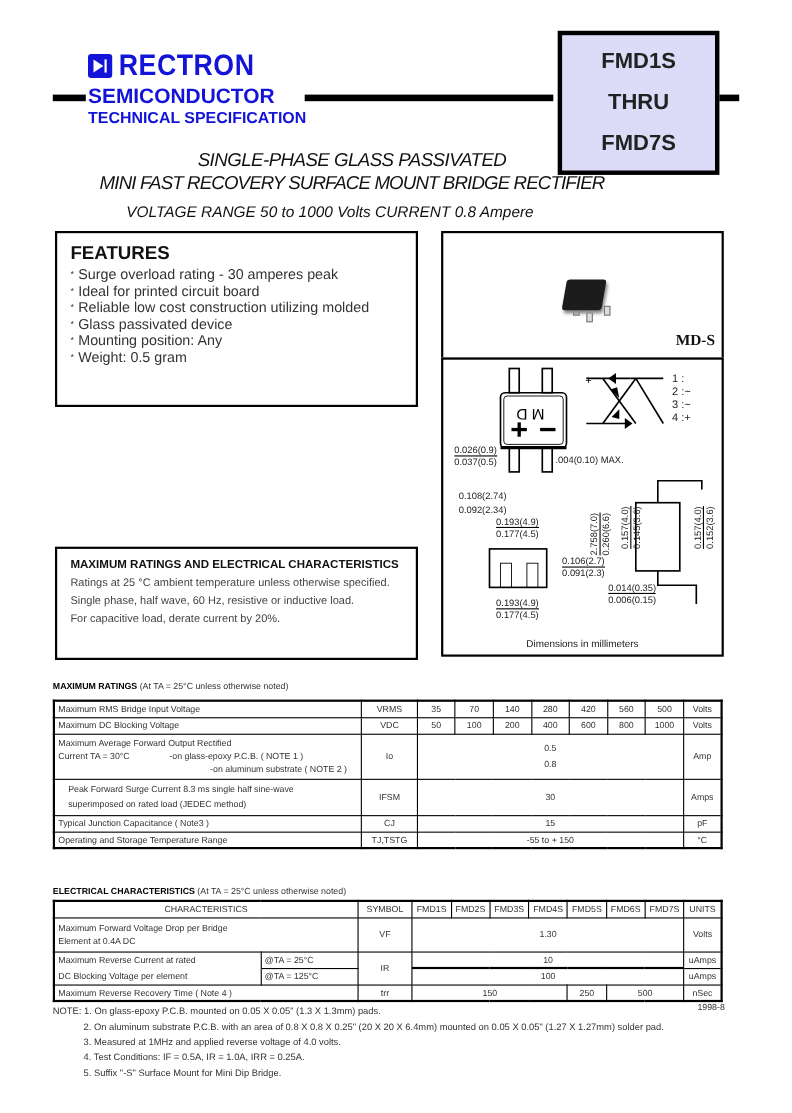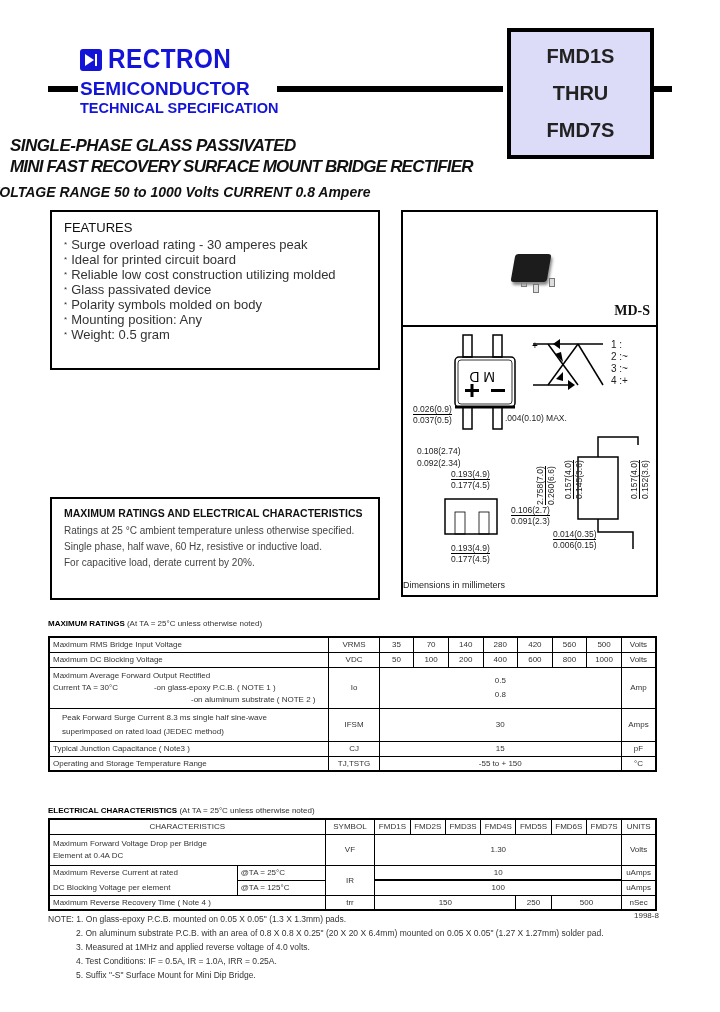--- a/index.html
+++ b/index.html
@@ -14,43 +14,43 @@
   .brand { font-size: 27px; font-weight: bold; color: #1414d8; letter-spacing: 0.5px; transform: scaleX(0.9); transform-origin: left; }
   .bar-left { position: absolute; left: 48px; top: 86px; width: 30px; height: 6px; background: #000; }
   .bar-mid { position: absolute; left: 277px; top: 86px; width: 226px; height: 6px; background: #000; }
   .bar-right { position: absolute; left: 643px; top: 86px; width: 29px; height: 6px; background: #000; }
   .semi { position: absolute; left: 80px; top: 78px; font-size: 19px; font-weight: bold; color: #1414d8; }
   .techspec { position: absolute; left: 80px; top: 100px; font-size: 14.5px; font-weight: bold; color: #1414d8; }
 
   .part-box { position: absolute; left: 507px; top: 28px; width: 147px; height: 131px; background: #dcdcf8; border: 4px solid #000; display: flex; flex-direction: column; align-items: center; justify-content: space-around; padding: 6px 0; }
   .part-box span { font-size: 20px; font-weight: bold; color: #222; }
 
-  .title1, .title2, .title3 { position: absolute; left: 0; width: 620px; text-align: left; font-style: italic; font-weight: bold; }
+  .title1, .title2, .title3 { position: absolute; left: 0; width: 620px; text-align: center; font-style: italic; font-weight: normal; }
   .title1 { top: 136px; left: 10px; font-size: 17px; letter-spacing: -0.5px; }
   .title2 { top: 157px; left: 10px; font-size: 17px; letter-spacing: -0.8px; }
   .title3 { top: 184px; left: -10px; font-size: 14px; }
 
   
   .box { position: absolute; border: 2px solid #000; background: #fff; }
   .features { left: 50px; top: 210px; width: 330px; height: 160px; padding: 8px 12px; }
-  .features h3 { font-size: 13px; font-weight: normal; margin-bottom: 2px; }
+  .features h3 { font-size: 17px; font-weight: bold; margin-bottom: 2px; }
   .features li { list-style: none; font-size: 13px; color: #333; line-height: 15px; }
   .features li::before { content: "*"; font-size: 8px; margin-right: 4px; vertical-align: top; }
 
   .maxbox { left: 50px; top: 497px; width: 330px; height: 103px; padding: 8px 12px; }
   .maxbox h3 { font-size: 10.5px; font-weight: bold; margin-bottom: 4px; }
   .maxbox p { font-size: 10px; color: #444; line-height: 16px; }
 
   .photo-box { left: 401px; top: 210px; width: 257px; height: 117px; }
   .chip { position: absolute; left: 110px; top: 42px; width: 36px; height: 28px; background: #1c1c1c; border-radius: 3px; transform: skewX(-10deg); box-shadow: 2px 3px 3px #888; }
   .pin { position: absolute; width: 6px; height: 9px; background: #ddd; border: 1px solid #777; }
   .md-s { position: absolute; right: 6px; bottom: 6px; font-family: "Liberation Serif", serif; font-weight: bold; font-size: 14px; }
 
   .dim-box { left: 401px; top: 325px; width: 257px; height: 272px; }
-  .dim-note { position: absolute; left: 0; width: 100%; bottom: 5px; text-align: left; font-size: 9px; color: #222; }
+  .dim-note { position: absolute; left: 0; width: 100%; bottom: 5px; text-align: center; font-size: 9px; color: #222; }
   .dimtxt { position: absolute; font-size: 8.5px; color: #222; white-space: nowrap; line-height: 10px; }
   .vert { transform: rotate(-90deg); transform-origin: left top; }
 
   
   .tbl-caption { position: absolute; left: 48px; font-size: 8px; color: #333; }
   .tbl-caption b { color: #000; font-size: 8px; }
   table { position: absolute; left: 48px; width: 609px; border-collapse: collapse; border: 2px solid #000; font-size: 8px; color: #333; }
   td, th { border: 1px solid #000; font-weight: normal; text-align: center; padding: 0 3px; height: 15px; }
   td.l { text-align: left; }
   .mr-table { top: 636px; }
@@ -83,21 +83,20 @@
 <div class="title2">MINI FAST RECOVERY SURFACE MOUNT BRIDGE RECTIFIER</div>
 <div class="title3">VOLTAGE RANGE  50 to 1000 Volts   CURRENT 0.8 Ampere</div>
 
 <div class="box features">
   <h3>FEATURES</h3>
   <ul>
     <li>Surge overload rating - 30 amperes peak</li>
     <li>Ideal for printed circuit board</li>
     <li>Reliable low cost construction utilizing molded</li>
     <li>Glass passivated device</li>
-    <li>Polarity symbols molded on body</li>
     <li>Mounting position: Any</li>
     <li>Weight: 0.5 gram</li>
   </ul>
 </div>
 
 <div class="box photo-box">
   <div class="pin" style="left:118px;top:66px;"></div>
   <div class="pin" style="left:139px;top:58px;"></div>
   <div class="chip"></div>
   <div class="pin" style="left:130px;top:72px;"></div>

